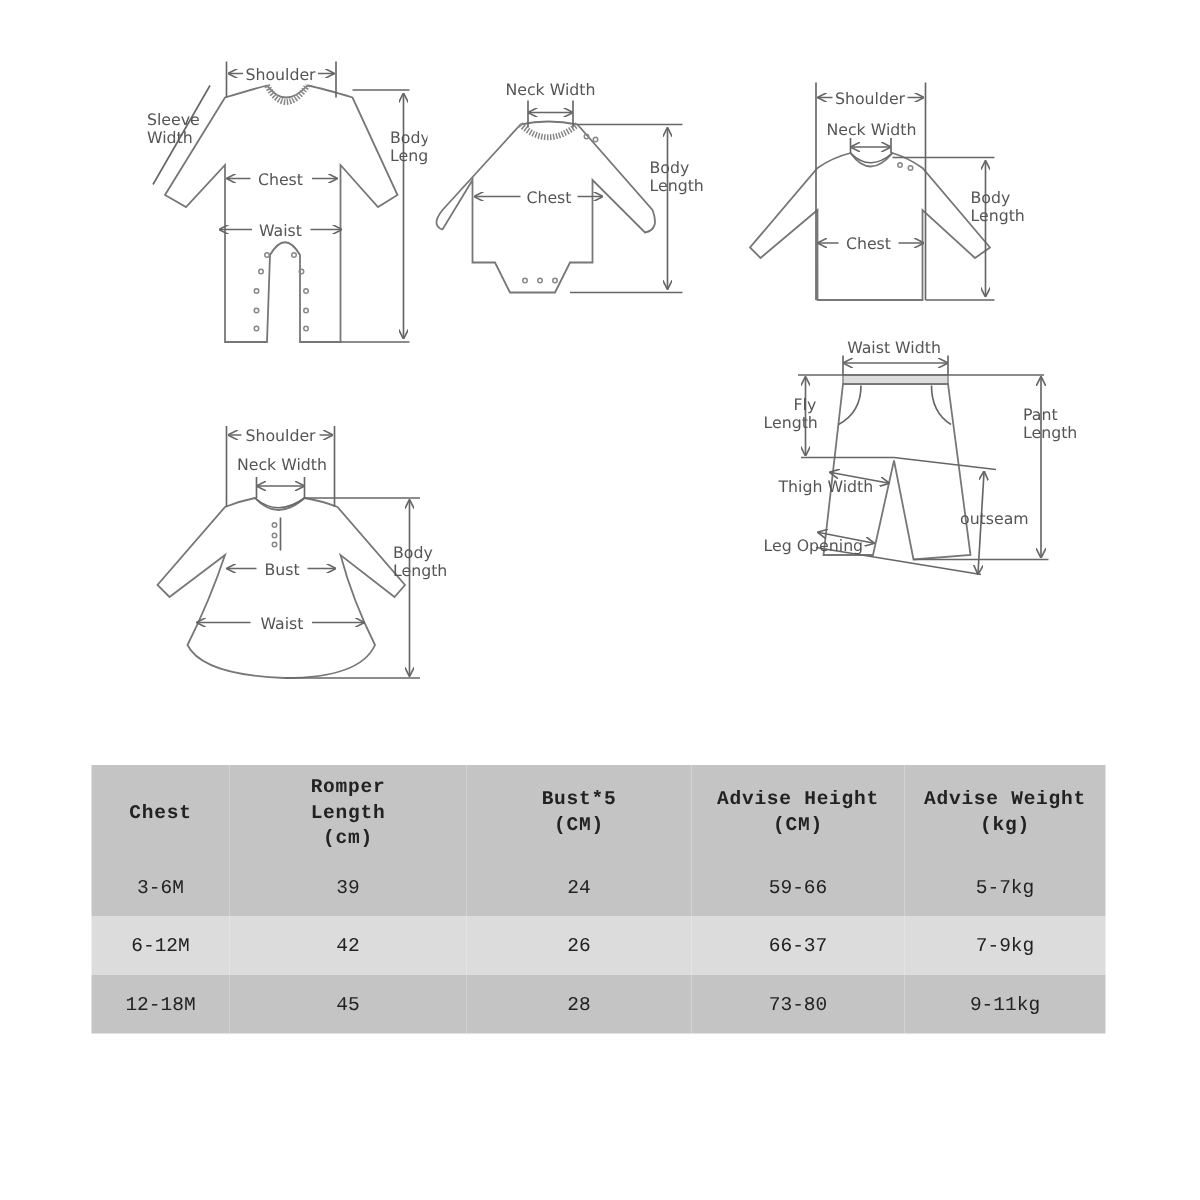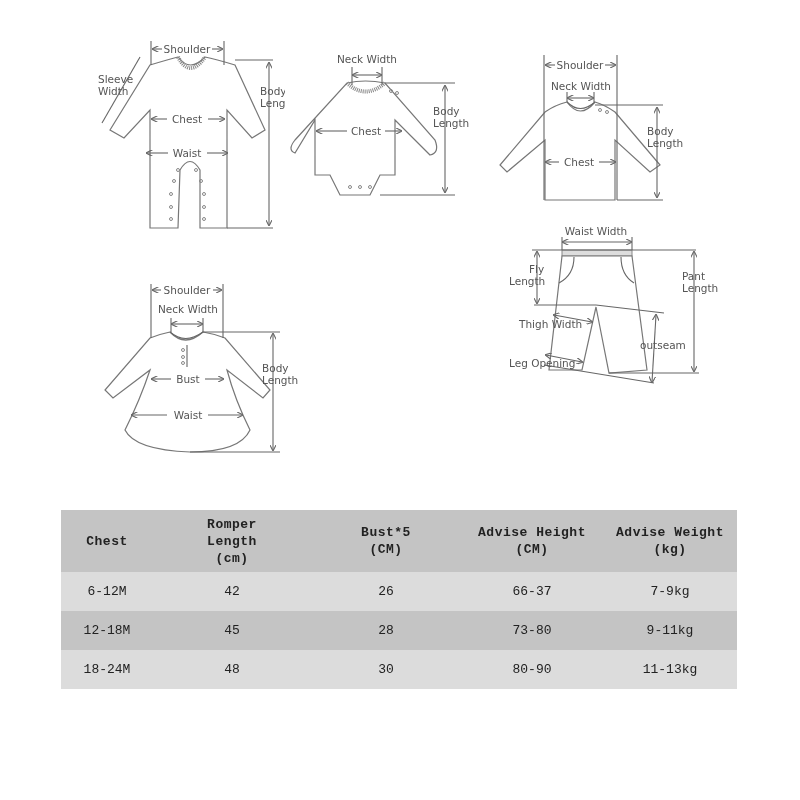--- a/index.html
+++ b/index.html
@@ -201,35 +201,35 @@
           <div>Advise Height</div>
           <div>(CM)</div>
         </th>
       <th>
           <div>Advise Weight</div>
           <div>(kg)</div>
         </th>
     </tr>
   </thead>
   <tbody>
+    <tr class="dark">
+      <td>3-6M</td>
+      <td>39</td>
+      <td>24</td>
+      <td>59-66</td>
+      <td>5-7kg</td>
+    </tr>
     <tr class="light">
       <td>6-12M</td>
       <td>42</td>
       <td>26</td>
       <td>66-37</td>
       <td>7-9kg</td>
     </tr>
     <tr class="dark">
       <td>12-18M</td>
       <td>45</td>
       <td>28</td>
       <td>73-80</td>
       <td>9-11kg</td>
     </tr>
-    <tr class="light">
-      <td>18-24M</td>
-      <td>48</td>
-      <td>30</td>
-      <td>80-90</td>
-      <td>11-13kg</td>
-    </tr>
   </tbody>
 </table>
 
 </body></html>

